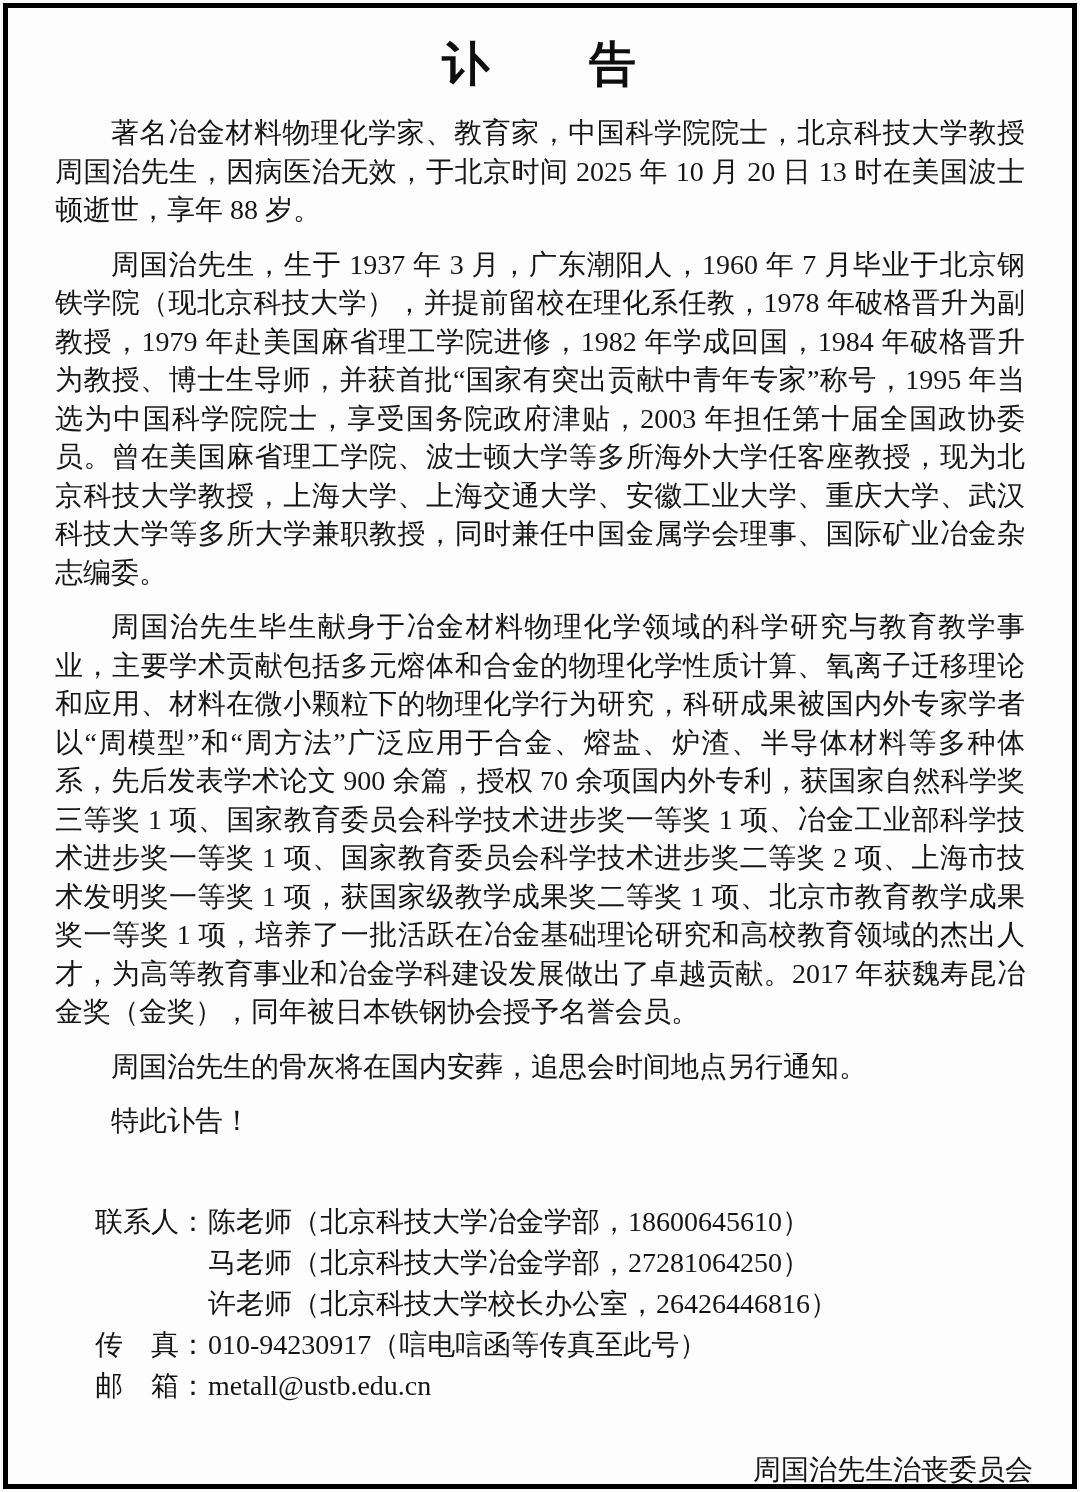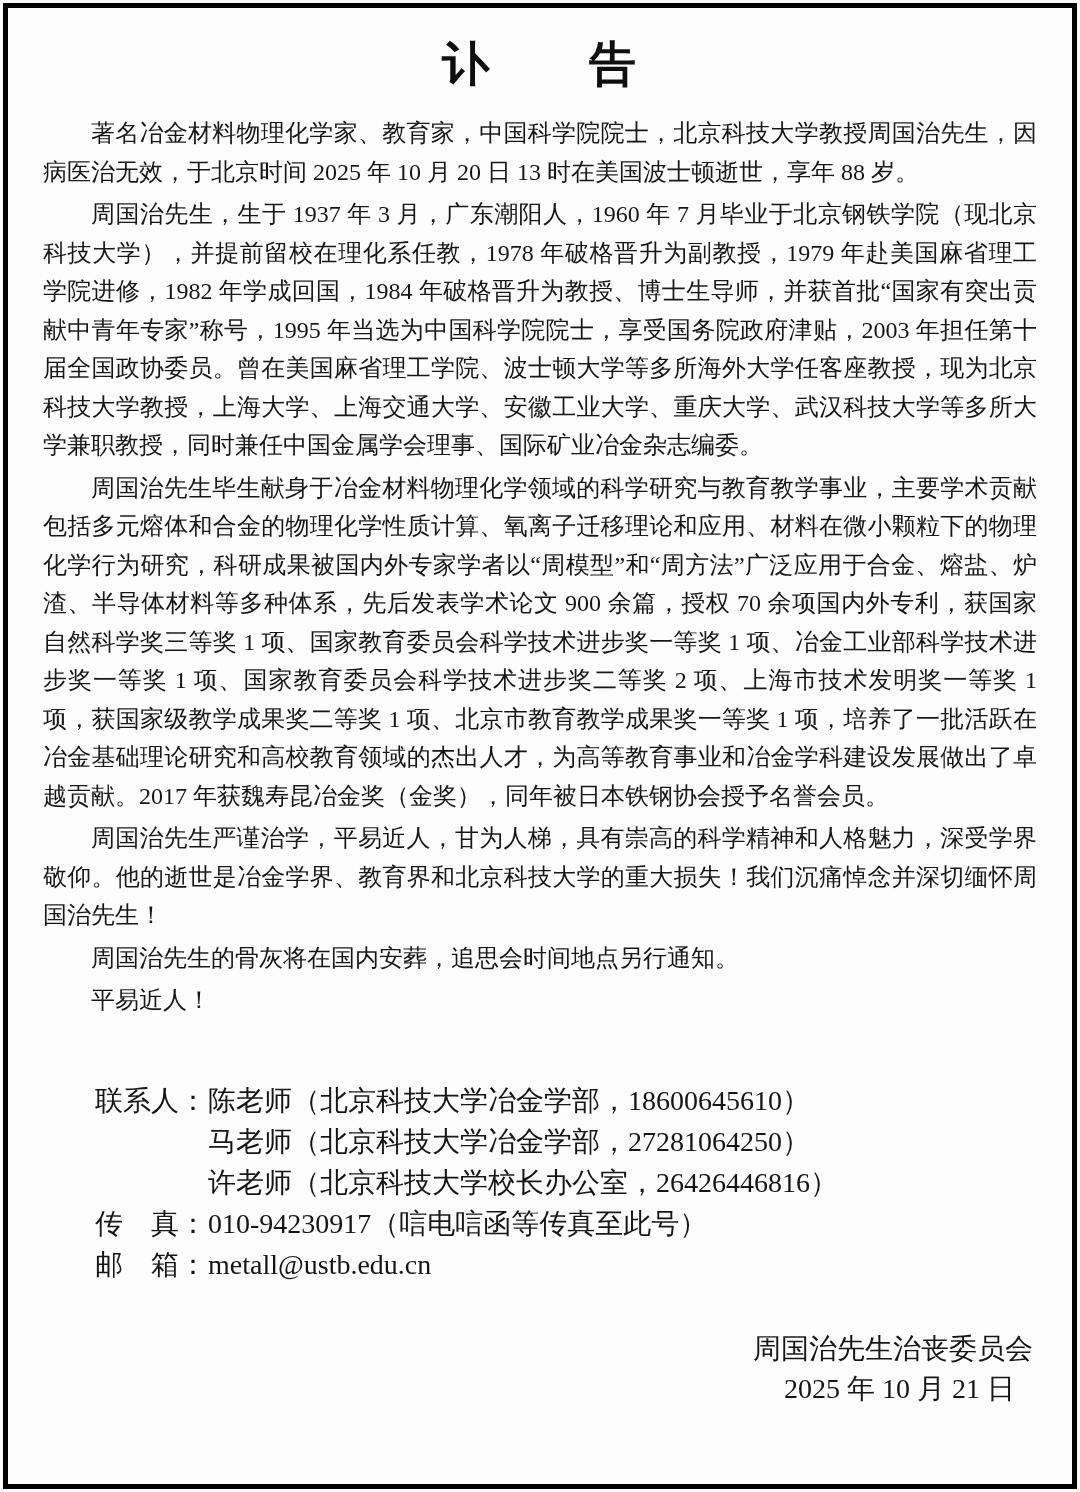--- a/index.html
+++ b/index.html
@@ -28,22 +28,22 @@
   .title {
     margin: 12px 0 22px 0;
     text-align: center;
     font-size: 47px;
     font-weight: bold;
     line-height: 1.2;
     letter-spacing: 2px;
     color: #0e0e0e;
   }
   .para {
-    margin: 4px;
-    font-size: 24px;
+    margin: 16px;
+    font-size: 28px;
     line-height: 38.5px;
     text-align: justify;
     text-indent: 2em;
     color: #161616;
   }
   .contacts {
     margin-top: 60px;
     padding-left: 56px;
     font-size: 28px;
     line-height: 41px;
@@ -76,25 +76,24 @@
   <div class="frame">
 
     <h1 class="title">讣　　告</h1>
 
     <p class="para">著名冶金材料物理化学家、教育家，中国科学院院士，北京科技大学教授周国治先生，因病医治无效，于北京时间 2025 年 10 月 20 日 13 时在美国波士顿逝世，享年 88 岁。</p>
 
     <p class="para">周国治先生，生于 1937 年 3 月，广东潮阳人，1960 年 7 月毕业于北京钢铁学院（现北京科技大学），并提前留校在理化系任教，1978 年破格晋升为副教授，1979 年赴美国麻省理工学院进修，1982 年学成回国，1984 年破格晋升为教授、博士生导师，并获首批“国家有突出贡献中青年专家”称号，1995 年当选为中国科学院院士，享受国务院政府津贴，2003 年担任第十届全国政协委员。曾在美国麻省理工学院、波士顿大学等多所海外大学任客座教授，现为北京科技大学教授，上海大学、上海交通大学、安徽工业大学、重庆大学、武汉科技大学等多所大学兼职教授，同时兼任中国金属学会理事、国际矿业冶金杂志编委。</p>
 
     <p class="para">周国治先生毕生献身于冶金材料物理化学领域的科学研究与教育教学事业，主要学术贡献包括多元熔体和合金的物理化学性质计算、氧离子迁移理论和应用、材料在微小颗粒下的物理化学行为研究，科研成果被国内外专家学者以“周模型”和“周方法”广泛应用于合金、熔盐、炉渣、半导体材料等多种体系，先后发表学术论文 900 余篇，授权 70 余项国内外专利，获国家自然科学奖三等奖 1 项、国家教育委员会科学技术进步奖一等奖 1 项、冶金工业部科学技术进步奖一等奖 1 项、国家教育委员会科学技术进步奖二等奖 2 项、上海市技术发明奖一等奖 1 项，获国家级教学成果奖二等奖 1 项、北京市教育教学成果奖一等奖 1 项，培养了一批活跃在冶金基础理论研究和高校教育领域的杰出人才，为高等教育事业和冶金学科建设发展做出了卓越贡献。2017 年获魏寿昆冶金奖（金奖），同年被日本铁钢协会授予名誉会员。</p>
 
-    <p class="para">周国治先生严谨治学，平易近人，甘为人梯，具有崇高的科学精神和人格魅力，深受学界敬仰。他的逝世是冶金学界、教育界和北京科技大学的重大损失！我们沉痛悼念并深切缅怀周国治先生！</p>
 
     <p class="para">周国治先生的骨灰将在国内安葬，追思会时间地点另行通知。</p>
 
-    <p class="para">平易近人！</p>
+    <p class="para">特此讣告！</p>
 
     <div class="contacts">
       <div class="c-row">
         <span class="c-label">联系人：</span><span>陈老师（北京科技大学冶金学部，18600645610）</span>
       </div>
       <div class="c-row indent">
         <span>马老师（北京科技大学冶金学部，27281064250）</span>
       </div>
       <div class="c-row indent">
         <span>许老师（北京科技大学校长办公室，26426446816）</span>

